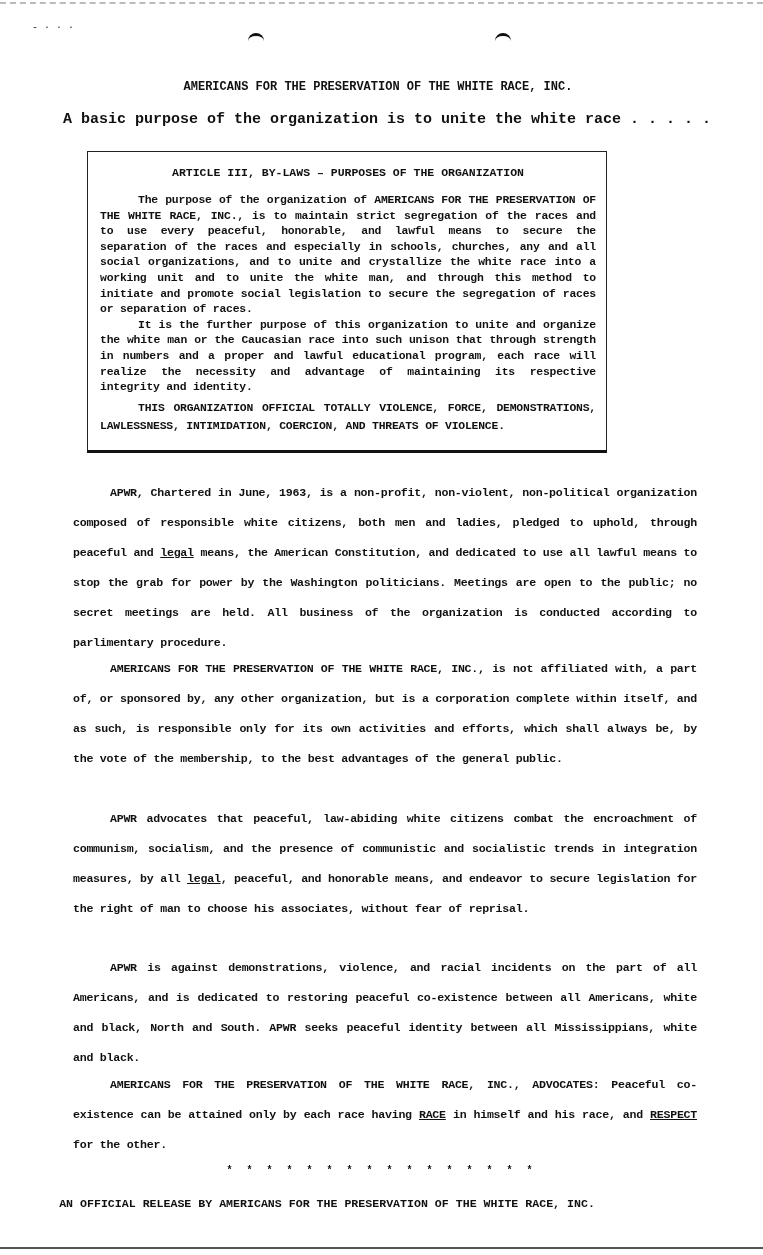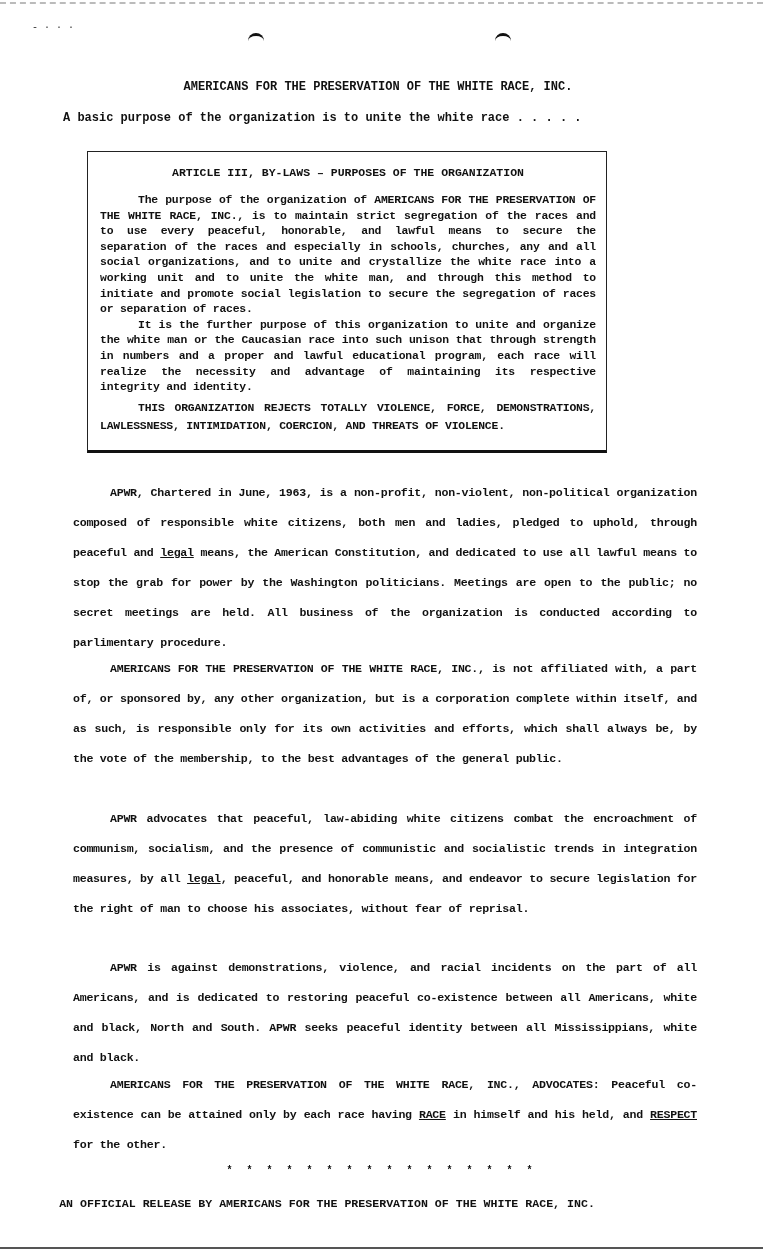--- a/index.html
+++ b/index.html
@@ -4,21 +4,21 @@
 <style>
   html, body { margin: 0; padding: 0; }
   body {
     width: 763px; height: 1255px; background: #ffffff; position: relative; overflow: hidden;
     font-family: "Liberation Mono", "DejaVu Sans Mono", monospace; color: #111;
   }
   .top-dash { position: absolute; top: 2px; left: 0; width: 763px; border-top: 2px dashed #bbb; }
   .speck { position: absolute; font-size: 10px; color: #333; }
   .hole { position: absolute; top: 33px; width: 16px; height: 8px; border-top: 3px solid #111; border-radius: 10px 10px 0 0; }
   .title { position: absolute; top: 80px; left: 0; width: 756px; text-align: center; font-weight: bold; font-size: 12px; letter-spacing: 0; transform: scaleY(1.05); }
-  .intro { position: absolute; top: 111px; left: 63px; font-weight: bold; font-size: 12px; text-align: center; }
+  .intro { position: absolute; top: 111px; left: 63px; font-weight: bold; font-size: 15px; text-align: center; }
   .box {
     position: absolute; top: 151px; left: 87px; width: 520px; height: 302px;
     border: 1.5px solid #222; border-bottom: 3px solid #111; box-sizing: border-box; padding: 14px 10px 0 12px;
   }
   .box-title { text-align: center; font-weight: bold; font-size: 11.5px; margin-bottom: 14px; }
   .box p { margin: 0; font-weight: bold; font-size: 11.4px; line-height: 15.6px; text-align: justify; text-indent: 38px; letter-spacing: -0.2px; }
   .box p.caps { margin-top: 3px; line-height: 18px; }
   .body { position: absolute; left: 65px; width: 632px; }
   .body p { margin: 0 0 0 8px; font-weight: bold; font-size: 11.6px; line-height: 30px; text-align: justify; text-indent: 37px; letter-spacing: -0.25px; }
   .u { text-decoration: underline; }
@@ -34,38 +34,38 @@
 <div class="hole" style="left:248px;"></div>
 <div class="hole" style="left:495px;"></div>
 
 <div class="title">AMERICANS FOR THE PRESERVATION OF THE WHITE RACE, INC.</div>
 <div class="intro">A basic purpose of the organization is to unite the white race . . . . .</div>
 
 <div class="box">
   <div class="box-title">ARTICLE III, BY-LAWS  –  PURPOSES OF THE ORGANIZATION</div>
   <p>The purpose of the organization of AMERICANS FOR THE PRESERVATION OF THE WHITE RACE, INC., is to maintain strict segregation of the races and to use every peaceful, honorable, and lawful means to secure the separation of the races and especially in schools, churches, any and all social organizations, and to unite and crystallize the white race into a working unit and to unite the white man, and through this method to initiate and promote social legislation to secure the segregation of races or separation of races.</p>
   <p>It is the further purpose of this organization to unite and organize the white man or the Caucasian race into such unison that through strength in numbers and a proper and lawful educational program, each race will realize the necessity and advantage of maintaining its respective integrity and identity.</p>
-  <p class="caps">THIS ORGANIZATION REJECTS TOTALLY VIOLENCE, FORCE, DEMONSTRATIONS, LAWLESSNESS, INTIMIDATION, COERCION, AND THREATS OF VIOLENCE.</p>
+  <p class="caps">THIS ORGANIZATION OFFICIAL TOTALLY VIOLENCE, FORCE, DEMONSTRATIONS, LAWLESSNESS, INTIMIDATION, COERCION, AND THREATS OF VIOLENCE.</p>
 </div>
 
 <div class="body" style="top:478px;">
   <p><span>APWR, Chartered in June, 1963, is a non-profit, non-violent, non-political organization composed of responsible white citizens, both men and ladies, pledged to uphold, through peaceful and </span><span class="u">legal</span><span> means, the American Constitution, and dedicated to use all lawful means to stop the grab for power by the Washington politicians. Meetings are open to the public; no secret meetings are held. All business of the organization is conducted according to parlimentary procedure.</span></p>
 </div>
 
 <div class="body" style="top:654px;">
   <p><span>AMERICANS FOR THE PRESERVATION OF THE WHITE RACE, INC., is not affiliated with, a part of, or sponsored by, any other organization, but is a corporation complete within itself, and as such, is responsible only for its own activities and efforts, which shall always be, by the vote of the membership, to the best advantages of the general public.</span></p>
 </div>
 
 <div class="body" style="top:804px;">
   <p><span>APWR advocates that peaceful, law-abiding white citizens combat the encroachment of communism, socialism, and the presence of communistic and socialistic trends in integration measures, by all </span><span class="u">legal</span><span>, peaceful, and honorable means, and endeavor to secure legislation for the right of man to choose his associates, without fear of reprisal.</span></p>
 </div>
 
 <div class="body" style="top:953px;">
   <p><span>APWR is against demonstrations, violence, and racial incidents on the part of all Americans, and is dedicated to restoring peaceful co-existence between all Americans, white and black, North and South. APWR seeks peaceful identity between all Mississippians, white and black.</span></p>
 </div>
 
 <div class="body" style="top:1070px;">
-  <p><span>AMERICANS FOR THE PRESERVATION OF THE WHITE RACE, INC., ADVOCATES:  Peaceful co-existence can be attained only by each race having </span><span class="u">RACE</span><span> in himself and his held, and </span><span class="u">RESPECT</span><span> for the other.</span></p>
+  <p><span>AMERICANS FOR THE PRESERVATION OF THE WHITE RACE, INC., ADVOCATES:  Peaceful co-existence can be attained only by each race having </span><span class="u">RACE</span><span> in himself and his race, and </span><span class="u">RESPECT</span><span> for the other.</span></p>
 </div>
 
 <div class="stars">* * * * * * * * * * * * * * * *</div>
 <div class="footer">AN OFFICIAL RELEASE BY AMERICANS FOR THE PRESERVATION OF THE WHITE RACE, INC.</div>
 <div class="bottom-line"></div>
 
 </body></html>

